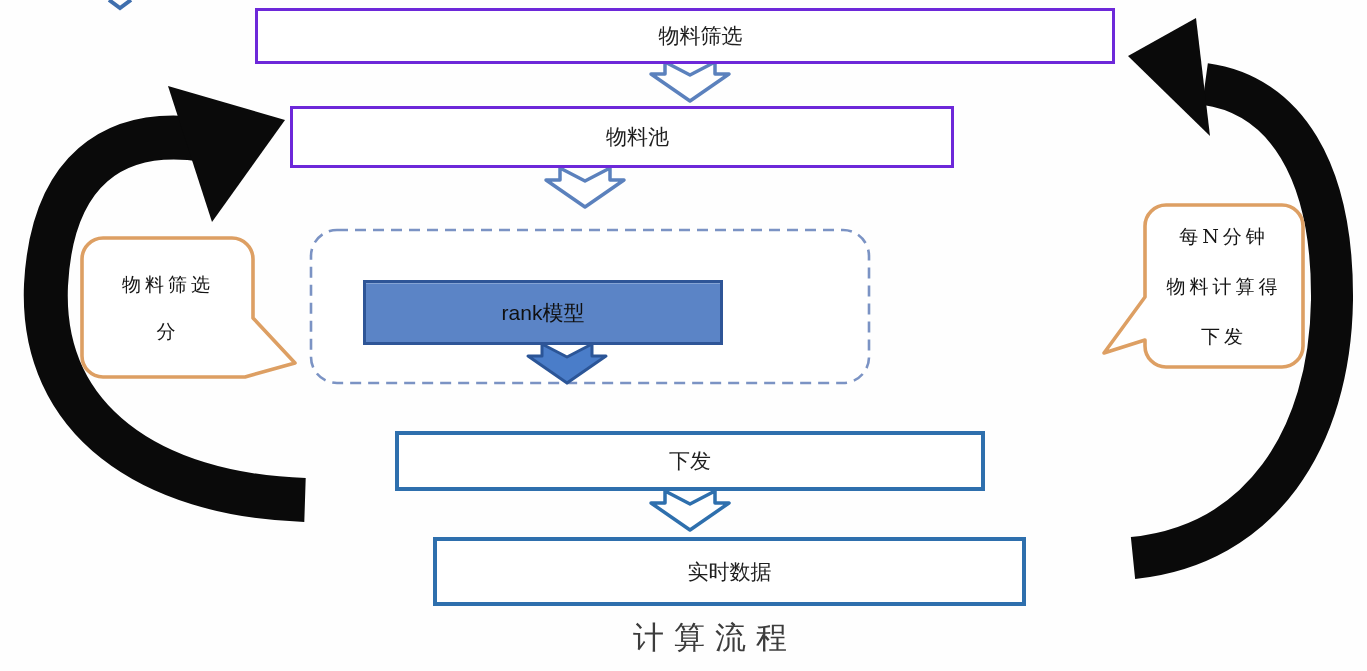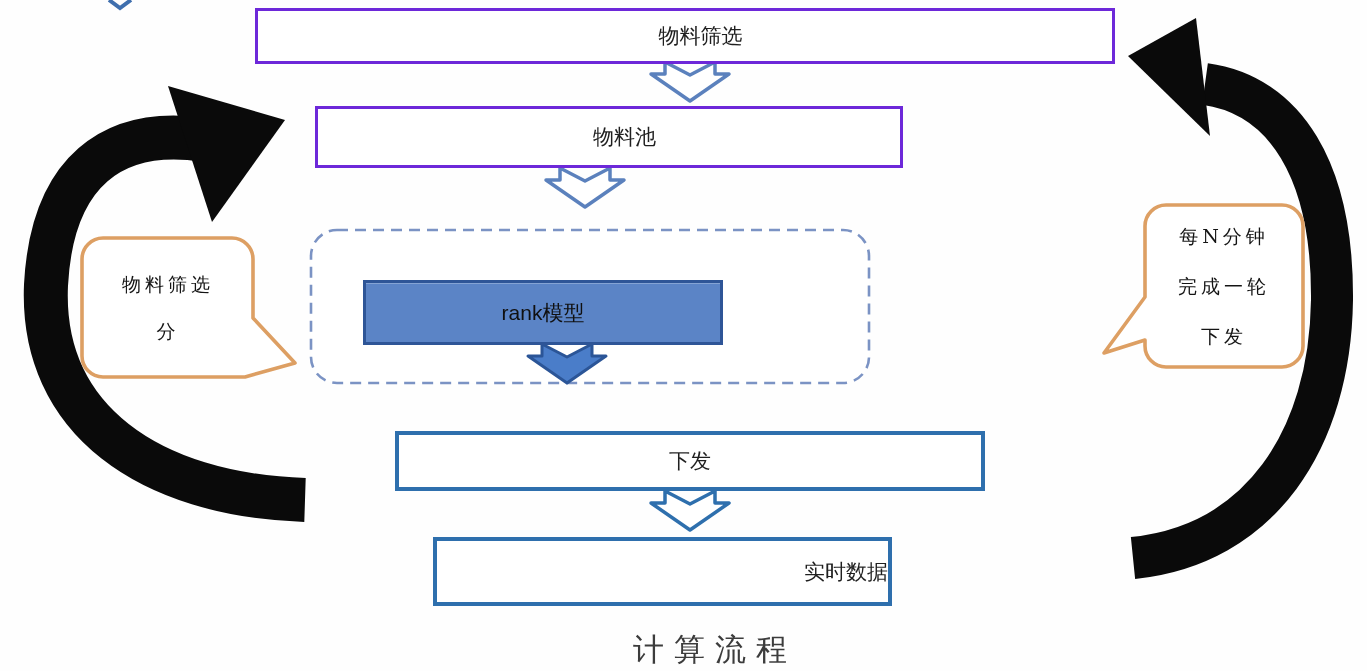--- a/index.html
+++ b/index.html
@@ -25,21 +25,20 @@
     font-family:"DejaVu Serif","Liberation Serif",serif;
     font-size:19px;letter-spacing:4px;
   }
   .bubble-text span{display:block;}
   .bt-left span{line-height:47px;}
   .bt-right span{line-height:50px;}
   .caption{
     position:absolute;left:500px;top:617px;width:430px;text-align:center;
     color:#3c3c3c;font-size:31px;letter-spacing:10px;
     font-family:"DejaVu Serif","Liberation Serif",serif;
-    margin-top:12px;
   }
 </style>
 </head>
 <body>
 
 <div id="stage">
 
   <svg id="bg-svg" viewBox="0 0 1367 671">
     <defs>
       <path id="notch-arrow" d="M17 1 L17 13 L3 13 L42 40 L81 13 L67 13 L67 1 L42 14 Z"></path>
@@ -67,42 +66,42 @@
 
     <path d="M103 238 L232 238 A21 21 0 0 1 253 259 L253 318 L295 363 L245 377 L103 377 A21 21 0 0 1 82 356 L82 259 A21 21 0 0 1 103 238 Z" fill="#ffffff" stroke="#dd9f63" stroke-width="3.6" stroke-linejoin="round"></path>
 
     <path d="M1166 205 L1282 205 A21 21 0 0 1 1303 226 L1303 346 A21 21 0 0 1 1282 367 L1166 367 A21 21 0 0 1 1145 346 L1145 340 L1104 353 L1145 297 L1145 226 A21 21 0 0 1 1166 205 Z" fill="#ffffff" stroke="#dd9f63" stroke-width="3.6" stroke-linejoin="round"></path>
   </svg>
 
   <div class="node soft-border" style="left:255px;top:8px;width:860px;height:56px;">
     <span>物料筛选</span>
   </div>
 
-  <div class="node soft-border" style="left:290px;top:106px;width:588px;height:62px;margin-left:25px;">
+  <div class="node soft-border" style="left:290px;top:106px;width:664px;height:62px;">
     <span>物料池</span>
   </div>
 
   <div class="node rank-node" style="left:363px;top:280px;width:360px;height:65px;">
     <span>rank模型</span>
   </div>
 
   <div class="node strong-border" style="left:395px;top:431px;width:590px;height:60px;">
     <span>下发</span>
   </div>
 
-  <div class="node strong-border" style="left:433px;top:537px;width:459px;height:69px;justify-content:flex-end;">
+  <div class="node strong-border" style="left:433px;top:537px;width:593px;height:69px;">
     <span>实时数据</span>
   </div>
 
   <div class="bubble-text bt-left" style="left:88px;top:242px;width:160px;height:132px;">
     <span>物料筛选</span>
     <span>分</span>
   </div>
 
   <div class="bubble-text bt-right" style="left:1150px;top:210px;width:148px;height:152px;">
     <span>每N分钟</span>
-    <span>完成一轮</span>
+    <span>物料计算得</span>
     <span>下发</span>
   </div>
 
   <div class="caption">计算流程</div>
 
 </div>
 
 </body></html>

